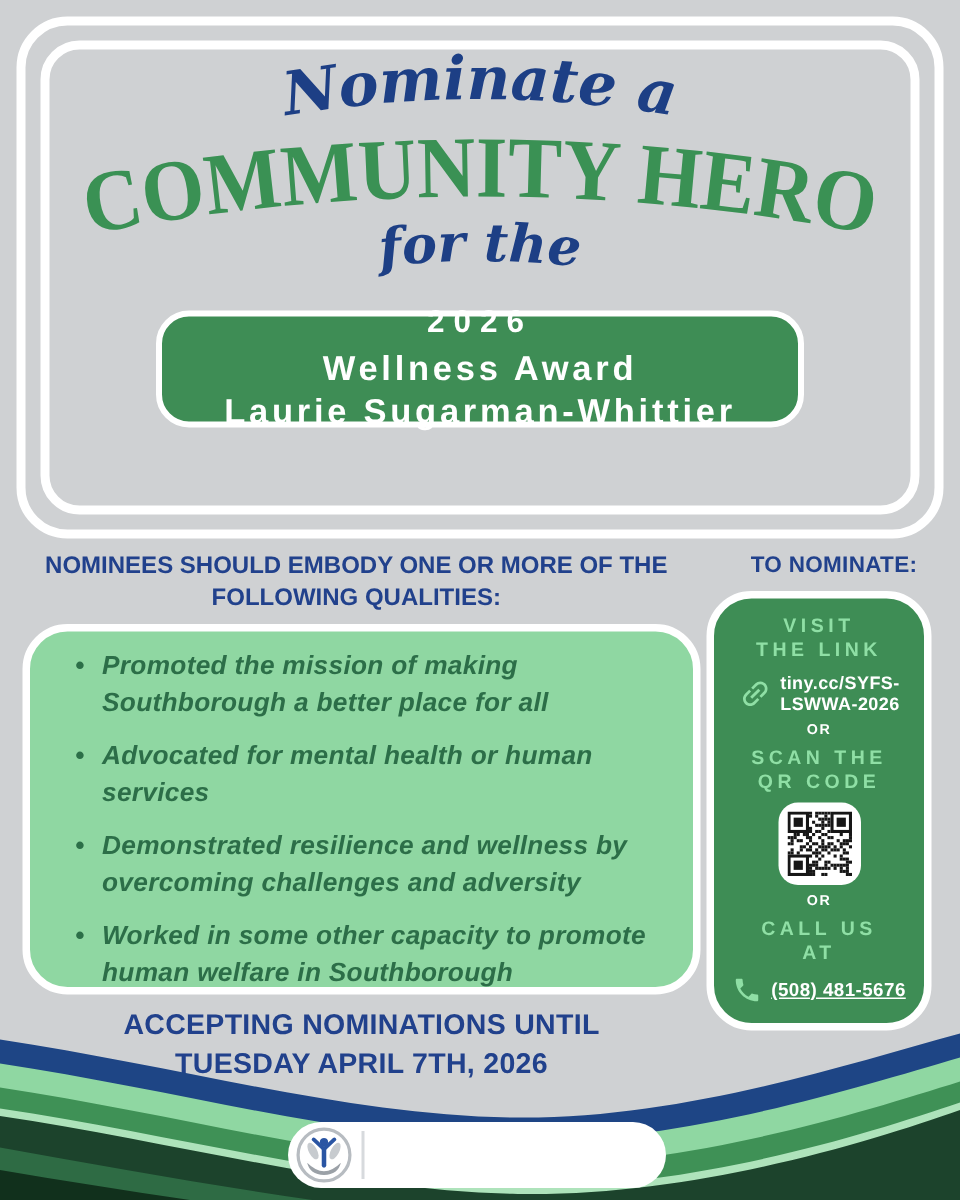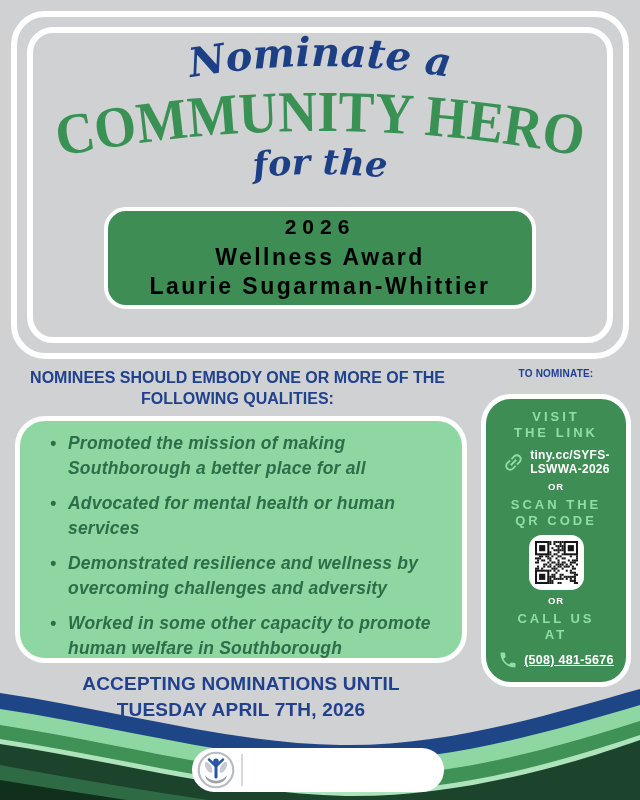--- a/index.html
+++ b/index.html
@@ -12,24 +12,24 @@
   .frame{position:absolute;border:6px solid #ffffff;pointer-events:none;}
   .frame-outer{left:11px;top:11px;width:606px;height:336px;border-radius:34px;}
   .frame-inner{left:27px;top:27px;width:574px;height:304px;border-radius:26px;}
   
   .hero{position:absolute;left:0;top:34px;width:640px;height:165px;}
   .hero text{fill:#1d3f85;}
   .hero .script{font-family:"DejaVu Serif", serif;font-style:italic;font-weight:bold;}
   .hero .big{font-family:"Liberation Serif", serif;font-weight:bold;fill:#3a9154;}
   
   .award{
-    position:absolute;left:104px;top:207px;width:432px;height:102px;
+    position:absolute;left:104px;top:207px;width:432px;height:78px;
     background:#3e8d55;border:4px solid #ffffff;border-radius:22px;
     box-sizing:border-box;display:flex;flex-direction:column;justify-content:center;
-    align-items:center;color:#000000;text-align:center;
+    align-items:center;color:#ffffff;text-align:center;
   }
   .award-year{font-size:21px;font-weight:bold;letter-spacing:6px;margin-bottom:4px;}
   .award-name{font-size:23px;font-weight:bold;letter-spacing:2.5px;line-height:29px;}
   
   .qual-heading{
     position:absolute;left:10px;top:367px;width:455px;text-align:center;
     color:#21418c;font-size:16px;font-weight:bold;line-height:21px;white-space:pre-line;
   }
   .qual-box{
     position:absolute;left:15px;top:416px;width:452px;height:247px;box-sizing:border-box;
@@ -37,24 +37,24 @@
     margin:0;padding:10px 8px 8px 28px;list-style:none;font-style:italic;
   }
   .qual-box li{
     position:relative;color:#2c6e48;font-size:17.5px;font-weight:bold;
     line-height:25px;padding-left:20px;margin-bottom:10px;letter-spacing:0.2px;
   }
   .qual-box li::before{content:"•";position:absolute;left:2px;top:0;}
   
   .to-nominate{
     position:absolute;left:478px;top:368px;width:156px;text-align:center;
-    color:#21418c;font-size:10px;font-weight:bold;letter-spacing:0.2px;
+    color:#21418c;font-size:15px;font-weight:bold;letter-spacing:0.2px;
   }
   .panel{
-    position:absolute;left:481px;top:394px;width:150px;height:293px;box-sizing:border-box;
+    position:absolute;left:471px;top:394px;width:150px;height:293px;box-sizing:border-box;
     background:#3e8d55;border:5px solid #ffffff;border-radius:30px;
     display:flex;flex-direction:column;align-items:center;padding-top:10px;
     color:#ffffff;
   }
   .panel-label{
     color:#8fdfa5;font-weight:bold;font-size:13px;letter-spacing:3px;
     text-align:center;line-height:16px;white-space:pre-line;
   }
   .link-row{display:flex;align-items:center;gap:5px;margin-top:7px;}
   .link-text{font-size:12px;font-weight:bold;line-height:14px;white-space:pre-line;letter-spacing:0.3px;}

